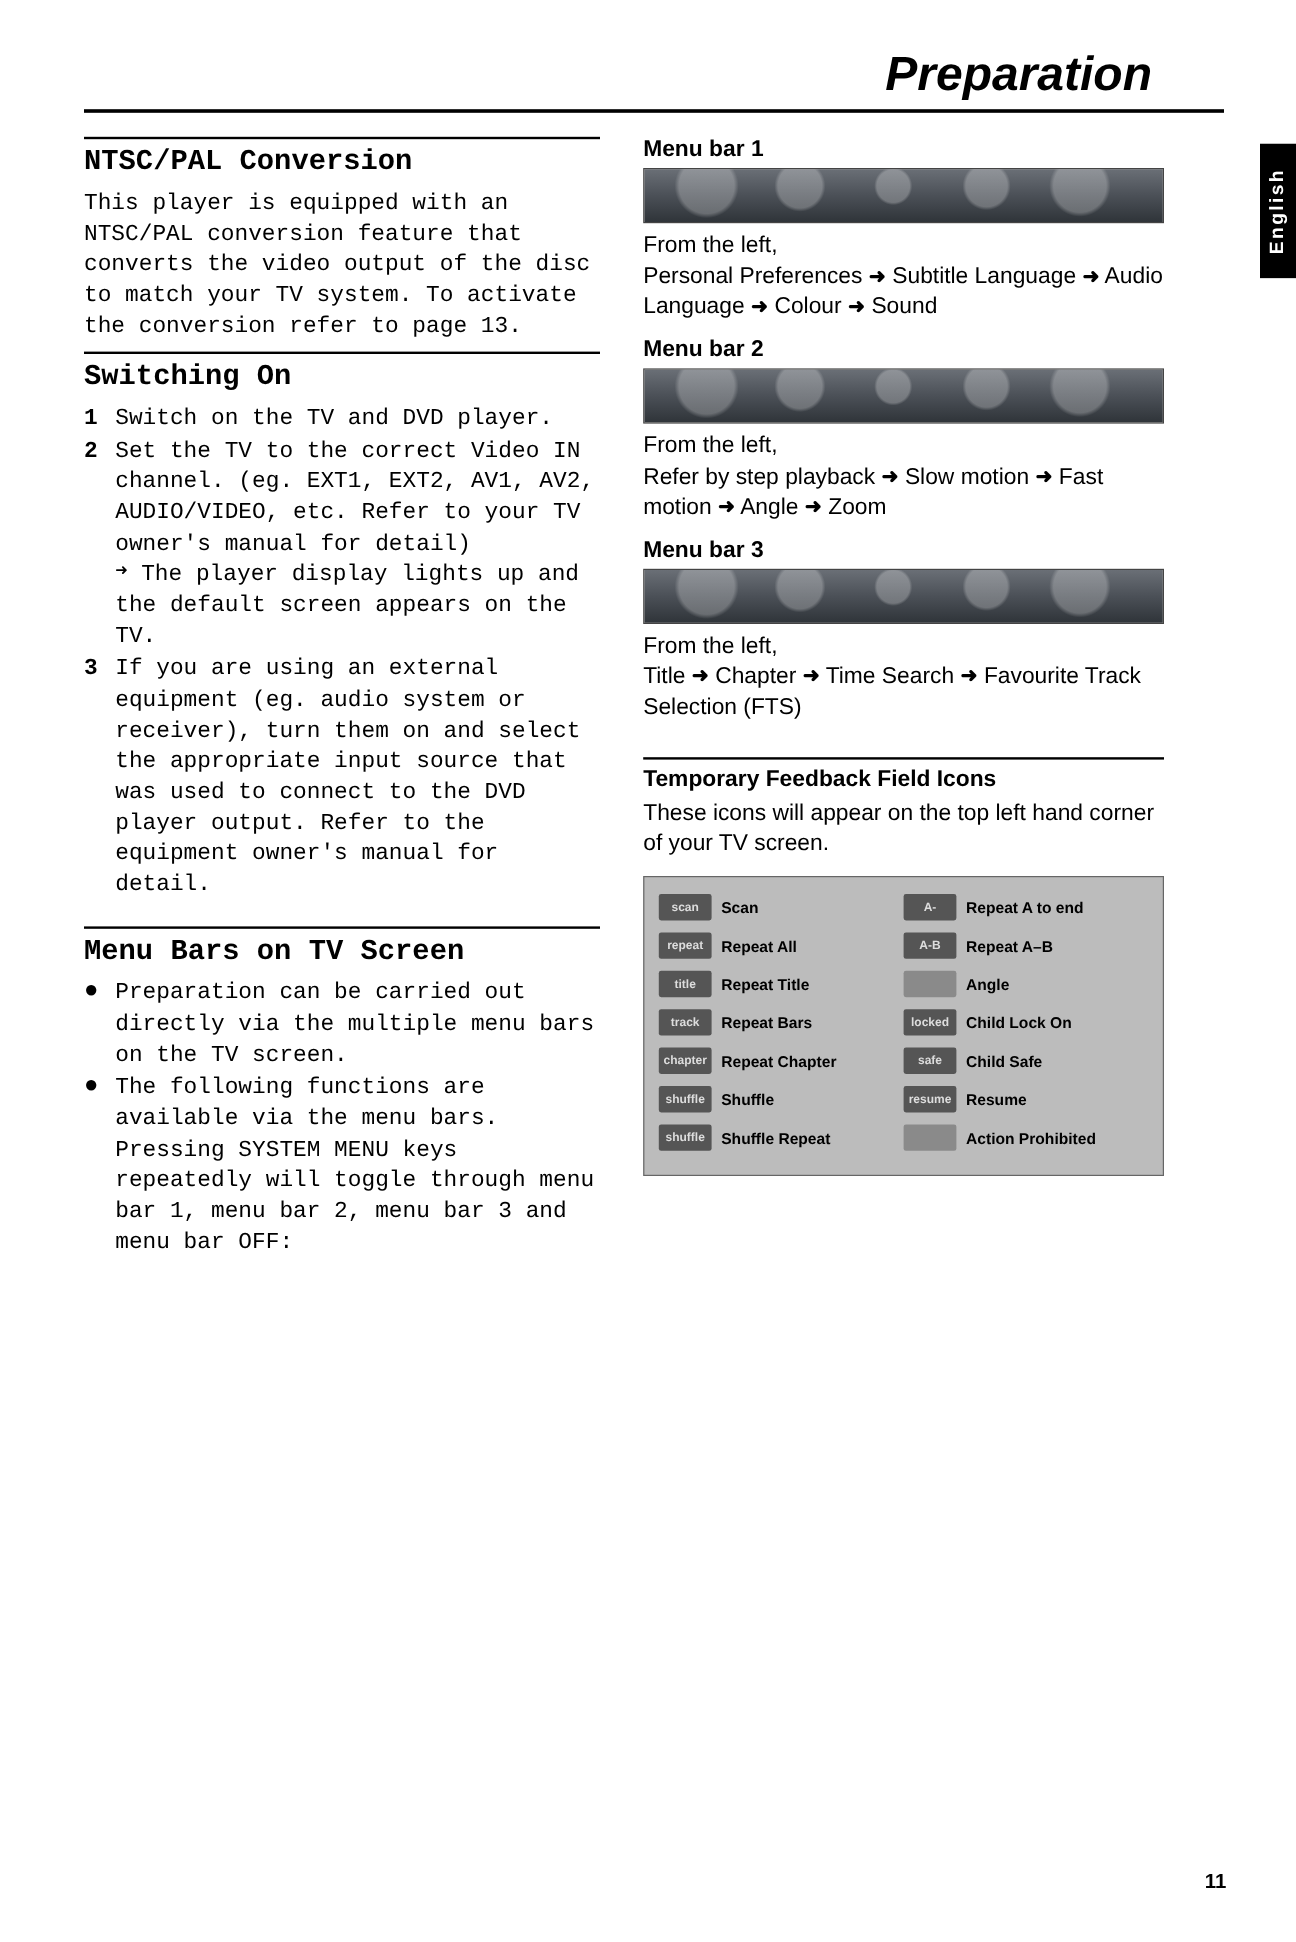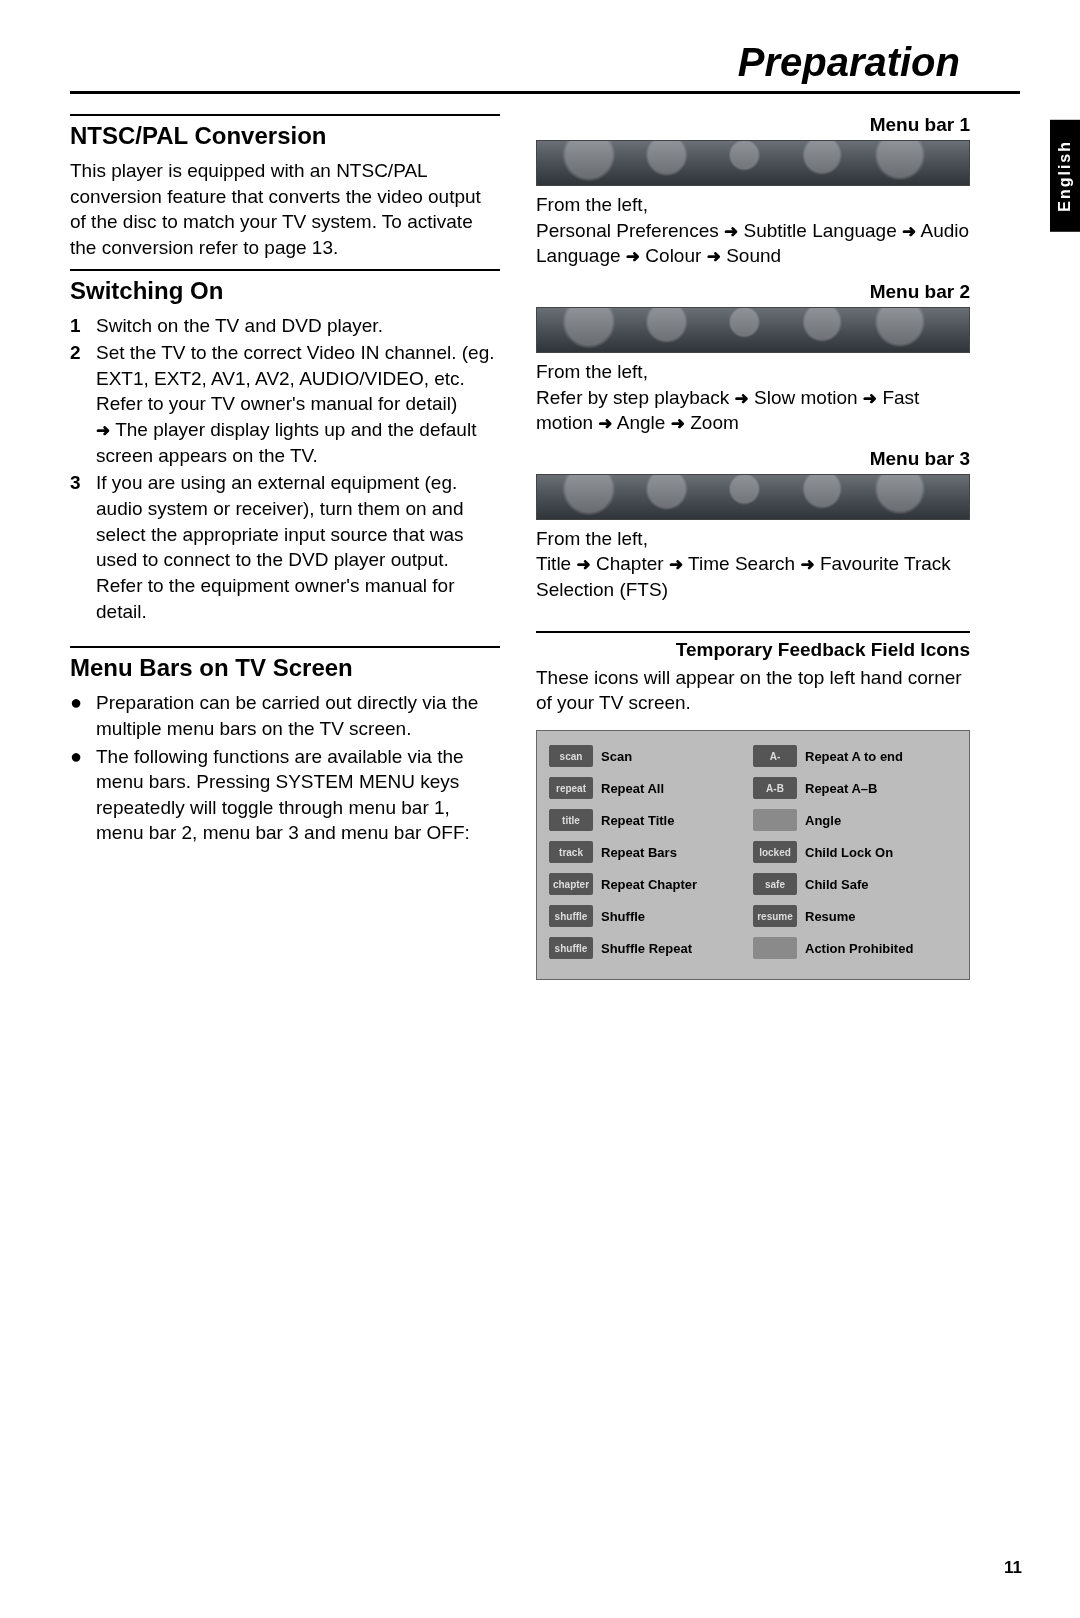--- a/index.html
+++ b/index.html
@@ -40,38 +40,37 @@
     letter-spacing: 2px;
   }
   .cols {
     display: flex;
     gap: 36px;
   }
   .col {
     flex: 1;
     min-width: 0;
   }
-  .col-left { max-width: 430px; }
+  .col-left { max-width: 430px; font-family: Liberation Mono, monospace; }
   .col-right { padding-right: 50px; }
   .section-rule {
     border: none;
     border-top: 2px solid #000;
     margin-bottom: 6px;
     width: 100%;
   }
   h2.section-title {
     font-size: 24px;
     font-weight: 700;
     margin-bottom: 8px;
   }
   h3.subhead {
     font-size: 19px;
     font-weight: 700;
     margin-bottom: 4px;
-    text-align: right;
   }
   p.body { line-height: 1.35; margin-bottom: 8px; }
   p.body-tight { line-height: 1.35; margin-bottom: 12px; }
 
   ol.numlist, ul.bullets { list-style: none; }
   ol.numlist li, ul.bullets li {
     display: flex;
     line-height: 1.35;
     margin-bottom: 2px;
   }

